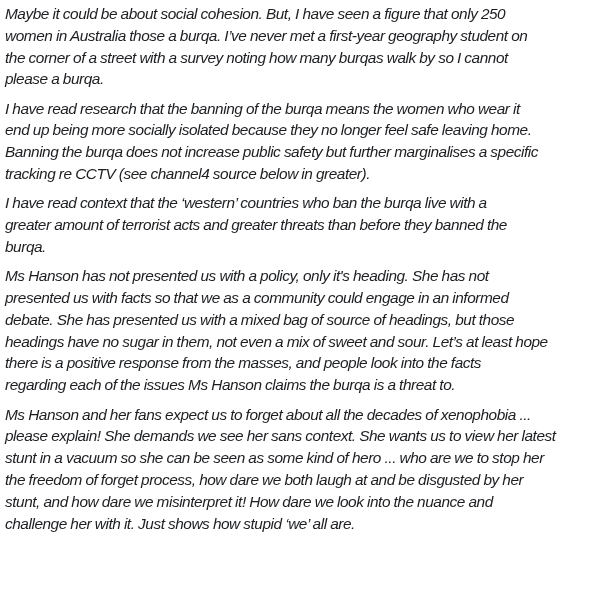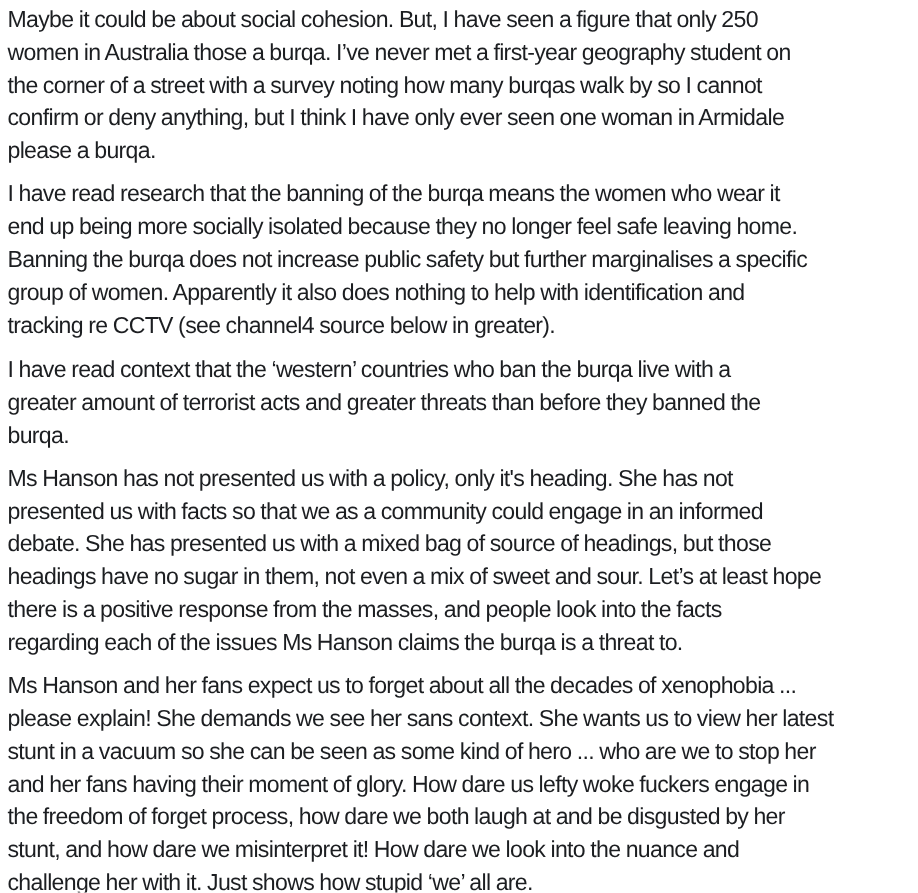--- a/index.html
+++ b/index.html
@@ -25,40 +25,39 @@
       word-spacing: -0.3px;
     }
     .para {
       margin: 0 0 7.5px 0;
     }
     .line {
       display: block;
       height: 21.8px;
       line-height: 21.8px;
       white-space: nowrap;
+      font-style: italic;
     }
   </style>
 </head>
 <body>
 
 <div class="post">
 
   <p class="para">
     <span class="line">Maybe it could be about social cohesion. But, I have seen a figure that only 250</span>
     <span class="line">women in Australia those a burqa. I’ve never met a first-year geography student on</span>
     <span class="line">the corner of a street with a survey noting how many burqas walk by so I cannot</span>
-    <span class="line">confirm or deny anything, but I think I have only ever seen one woman in Armidale</span>
     <span class="line">please a burqa.</span>
   </p>
 
   <p class="para">
     <span class="line">I have read research that the banning of the burqa means the women who wear it</span>
     <span class="line">end up being more socially isolated because they no longer feel safe leaving home.</span>
     <span class="line">Banning the burqa does not increase public safety but further marginalises a specific</span>
-    <span class="line">group of women. Apparently it also does nothing to help with identification and</span>
     <span class="line">tracking re CCTV (see channel4 source below in greater).</span>
   </p>
 
   <p class="para">
     <span class="line">I have read context that the ‘western’ countries who ban the burqa live with a</span>
     <span class="line">greater amount of terrorist acts and greater threats than before they banned the</span>
     <span class="line">burqa.</span>
   </p>
 
   <p class="para">
@@ -67,19 +66,18 @@
     <span class="line">debate. She has presented us with a mixed bag of source of headings, but those</span>
     <span class="line">headings have no sugar in them, not even a mix of sweet and sour. Let’s at least hope</span>
     <span class="line">there is a positive response from the masses, and people look into the facts</span>
     <span class="line">regarding each of the issues Ms Hanson claims the burqa is a threat to.</span>
   </p>
 
   <p class="para">
     <span class="line">Ms Hanson and her fans expect us to forget about all the decades of xenophobia ...</span>
     <span class="line">please explain! She demands we see her sans context. She wants us to view her latest</span>
     <span class="line">stunt in a vacuum so she can be seen as some kind of hero ... who are we to stop her</span>
-    <span class="line">and her fans having their moment of glory. How dare us lefty woke fuckers engage in</span>
     <span class="line">the freedom of forget process, how dare we both laugh at and be disgusted by her</span>
     <span class="line">stunt, and how dare we misinterpret it! How dare we look into the nuance and</span>
     <span class="line">challenge her with it. Just shows how stupid ‘we’ all are.</span>
   </p>
 
 </div>
 
 </body></html>

